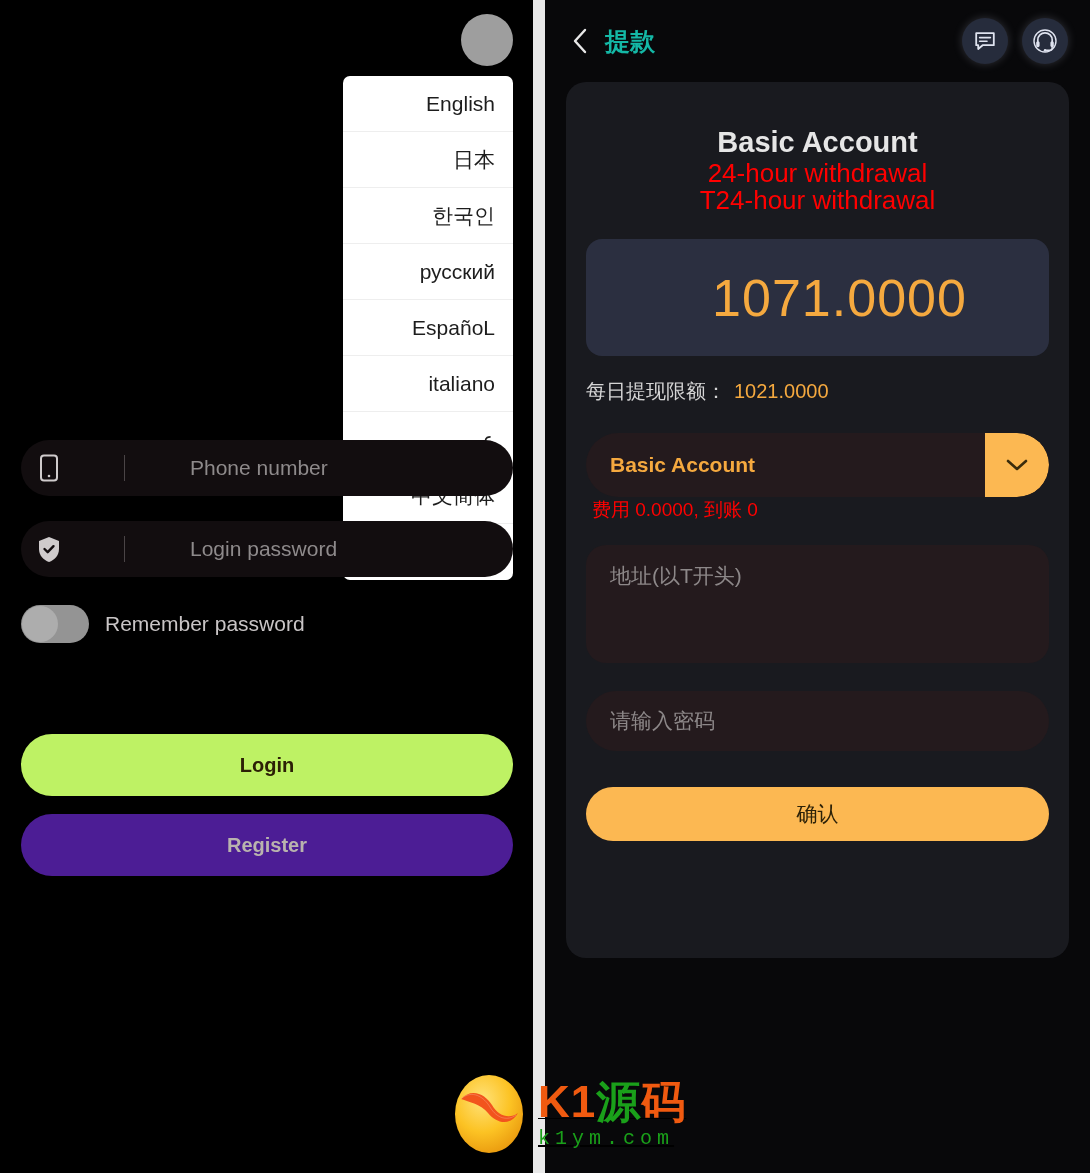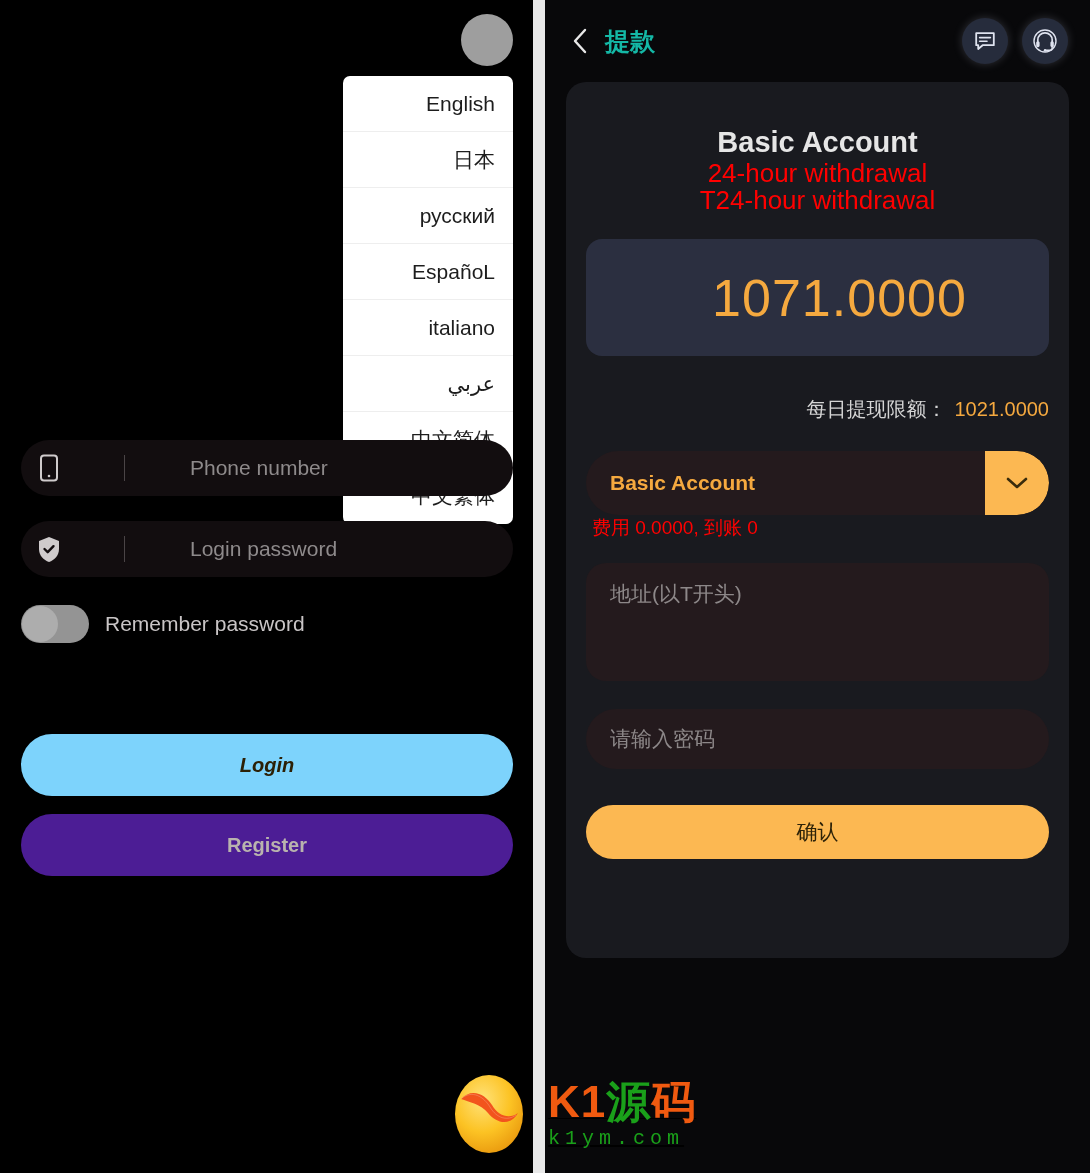--- a/index.html
+++ b/index.html
@@ -93,21 +93,21 @@
   }
 
   .btn {
     display: block; width: 492px; height: 62px;
     border: none; border-radius: 31px;
     font-size: 20px; font-weight: bold;
     font-family: "Liberation Sans", "DejaVu Sans", sans-serif;
     cursor: pointer;
     margin-top: 18px;
   }
-  .btn-login { background: #7dd3fc; color: #2c2006; margin-top: 88px; font-style: italic; }
+  .btn-login { background: #bef264; color: #2c2006; margin-top: 88px; }
   .btn-register { background: #4c1d95; color: #b9b3ae; }
 
   
   .right-panel {
     position: absolute; left: 545px; top: 0;
     width: 545px; height: 1173px;
     background: #08080a;
     overflow: hidden;
   }
   .r-header {
@@ -154,21 +154,21 @@
     margin-top: 26px;
     height: 117px;
     background: #2b2f40;
     border-radius: 16px;
     display: flex; align-items: center; justify-content: center; padding-left: 44px;
   }
   .balance-amount {
     color: #f5a93f; font-size: 52px; letter-spacing: 1px;
   }
   .limit-row {
-    margin-top: 40px; text-align: right; font-size: 20px;
+    margin-top: 22px; text-align: left; font-size: 20px;
   }
   .limit-label { color: #d5d5d5; }
   .limit-value { color: #f5a93f; margin-left: 8px; }
 
   .select-row {
     position: relative;
     margin-top: 28px;
     height: 64px;
     background: #241a1d;
     border-radius: 32px;
@@ -243,21 +243,21 @@
   }
 
   
   .watermark {
     position: absolute; left: 452px; bottom: 18px;
     display: flex; align-items: center;
     z-index: 50;
     pointer-events: none;
   }
   .wm-mark { width: 74px; height: 82px; flex: 0 0 74px; }
-  .wm-text { margin-left: 22px; text-decoration: underline; }
+  .wm-text { margin-left: 12px; text-decoration: underline; }
   .wm-line1 { font-size: 44px; font-weight: bold; line-height: 46px; letter-spacing: 1px; }
   .wm-k { color: #f05a10; }
   .wm-cn { color: #1aa01a; }
   .wm-cn2 { color: #f05a10; }
   .wm-line2 {
     color: #1aa01a; font-size: 20px; letter-spacing: 5px;
     font-family: "Liberation Mono", "DejaVu Sans Mono", monospace;
     margin-top: 2px;
   }
 </style>
@@ -266,20 +266,21 @@
 
 <div class="screen">
 
   <div class="left-panel">
 
     <div class="avatar"></div>
 
     <div class="lang-menu">
       <div class="lang-item">English</div>
       <div class="lang-item">日本</div>
+      <div class="lang-item">한국인</div>
       <div class="lang-item">русский</div>
       <div class="lang-item">EspañoL</div>
       <div class="lang-item">italiano</div>
       <div class="lang-item">عربي</div>
       <div class="lang-item">中文简体</div>
       <div class="lang-item">中文繁体</div>
     </div>
 
     <div class="login-form">
 

